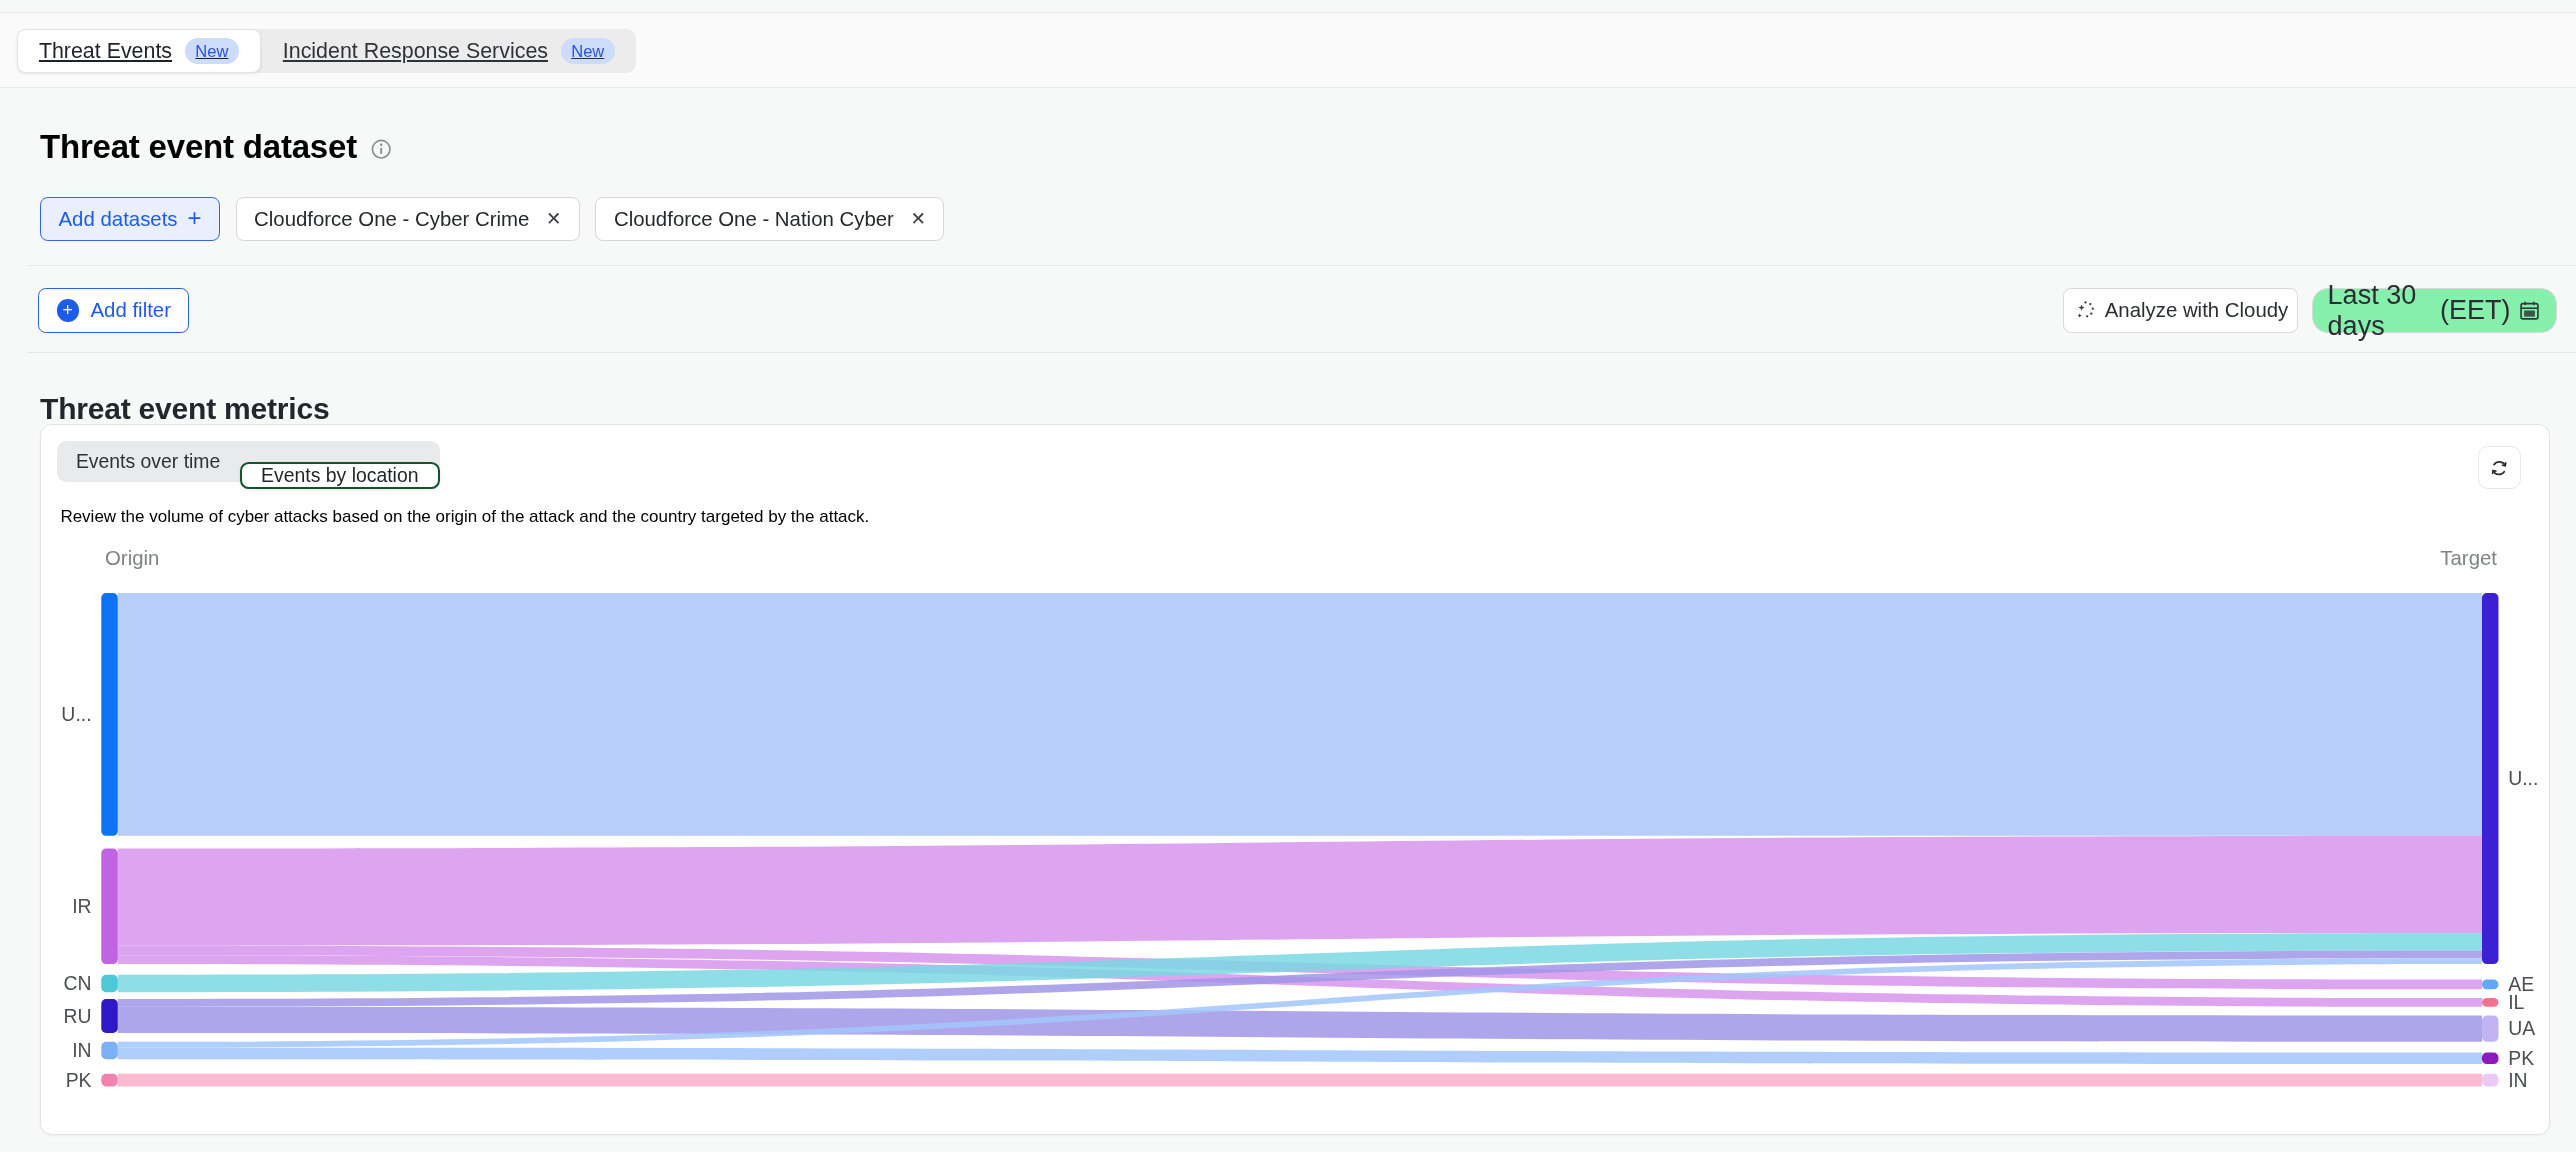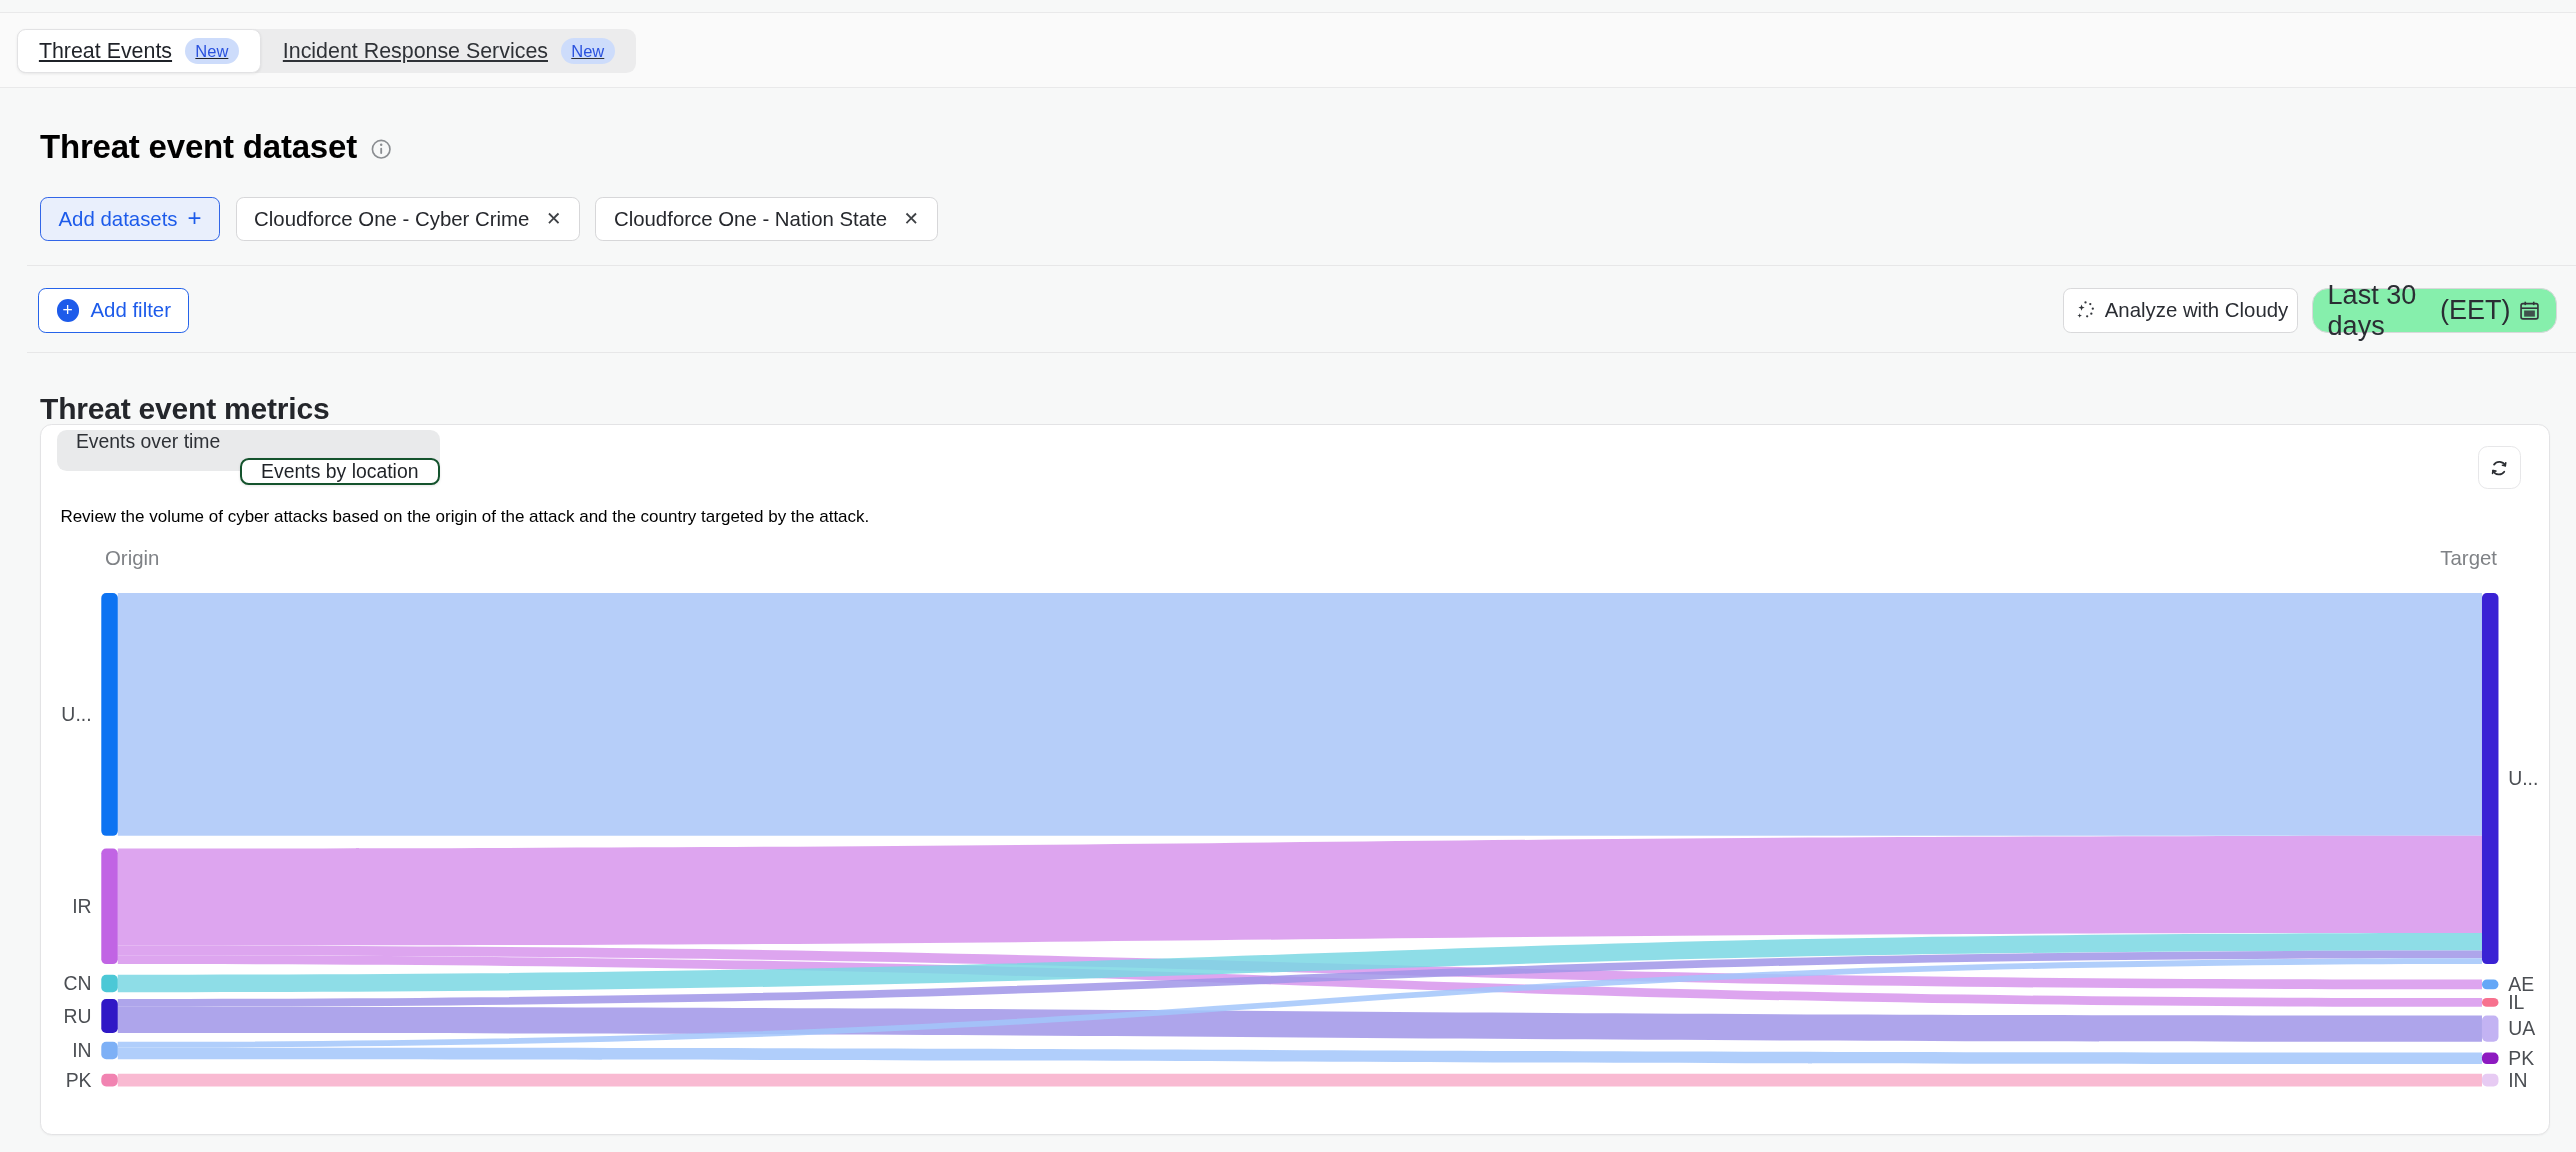--- a/index.html
+++ b/index.html
@@ -32,21 +32,21 @@
   .plus-circle { width:22.3px; height:22.3px; border-radius:50%; background:#1d5bea; color:#ffffff; display:flex; align-items:center; justify-content:center; font-size:17.5px; line-height:1; }
 
   .btn-analyze { position:absolute; left:2063px; top:288px; height:45px; width:235px; display:flex; align-items:center; justify-content:center; gap:7px; background:#ffffff; border:1px solid #d9d9db; border-radius:7.8px; color:#2a2d33; font-size:20.4px; cursor:pointer; }
   .btn-daterange { position:absolute; left:2312px; top:288px; height:45px; width:245px; display:flex; align-items:center; gap:7.8px; padding:0 14.6px; background:#86efac; border:1px solid #d9d9db; border-radius:16px; color:#2a2d33; font-size:27px; cursor:pointer; }
   .btn-daterange .range { flex:1; text-align:left; }
 
   .metrics-title { position:absolute; left:40px; top:392px; font-size:30px; font-weight:700; letter-spacing:-0.2px; color:#24262b; }
 
   .card { position:absolute; left:40px; top:424px; width:2510px; height:711px; background:#ffffff; border:1px solid #e3e3e5; border-radius:11.7px; box-shadow:0 1px 1.9px rgba(0,0,0,.04); }
 
-  .segmented { position:absolute; left:15.5px; top:5px; height:41px; display:inline-flex; align-items:flex-start; background:#e9eaeb; border-radius:9.7px; font-size:19.4px; }
+  .segmented { position:absolute; left:15.5px; top:16px; height:41px; display:inline-flex; align-items:center; background:#e9eaeb; border-radius:9.7px; font-size:19.4px; }
   .segment { display:flex; align-items:center; padding:0 19.4px; color:#2e3136; white-space:nowrap; cursor:pointer; }
   .segment.active { background:#ffffff; border:2px solid #14532d; border-radius:8.7px; box-shadow:0 1px 2.9px rgba(0,0,0,.10); color:#1f2227;margin-top:28px; }
 
   .btn-refresh { position:absolute; left:2437px; top:21.4px; width:43px; height:43px; display:flex; align-items:center; justify-content:center; background:#ffffff; border:1px solid #e7e7e9; border-radius:9.7px; cursor:pointer; }
 
   .chart-desc { position:absolute; left:19.4px; top:82px; font-size:17px; color:#000000; }
 
   .axis-label { position:absolute; top:122px; font-size:20.4px; color:#7f8286; }
   .axis-label.origin { left:64px; }
   .axis-label.target { right:52px; }
@@ -85,21 +85,21 @@
   <div class="datasets-row">
     <button class="btn-add-datasets">
       <span>Add datasets</span>
       <span class="plus">+</span>
     </button>
     <div class="chip">
       <span>Cloudforce One - Cyber Crime</span>
       <span class="x">✕</span>
     </div>
     <div class="chip">
-      <span>Cloudforce One - Nation State</span>
+      <span>Cloudforce One - Nation Cyber</span>
       <span class="x">✕</span>
     </div>
   </div>
 
   <div class="rule-a"></div>
 
   <button class="btn-add-filter">
     <span class="plus-circle">
         <span>+</span>
       </span>

